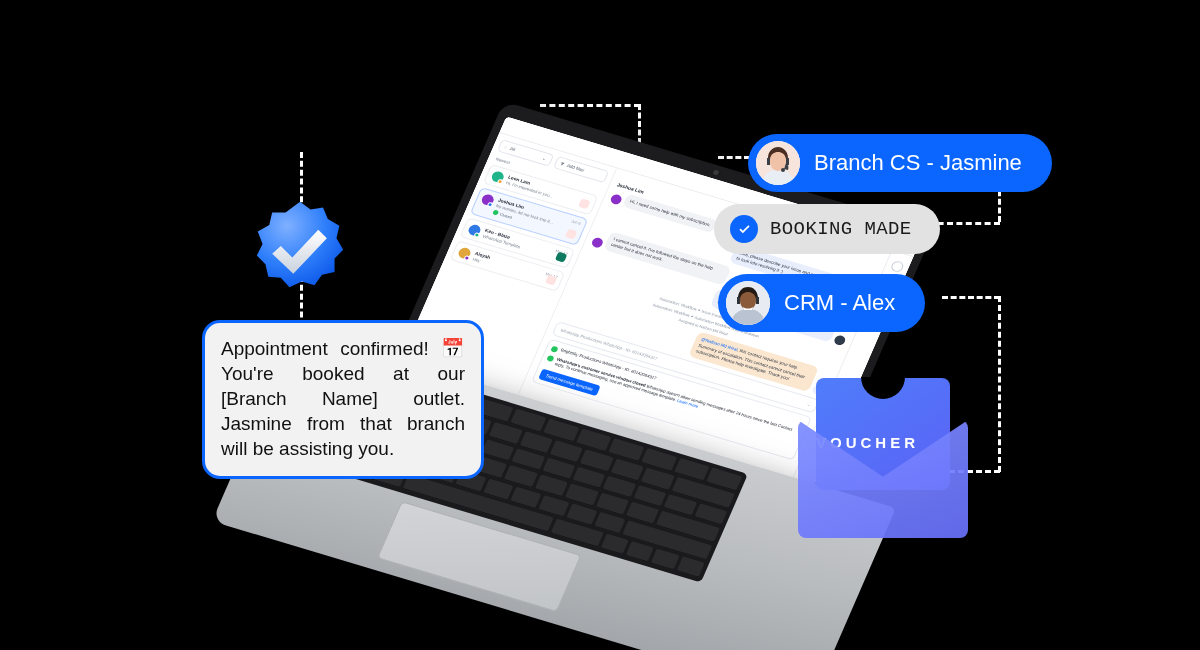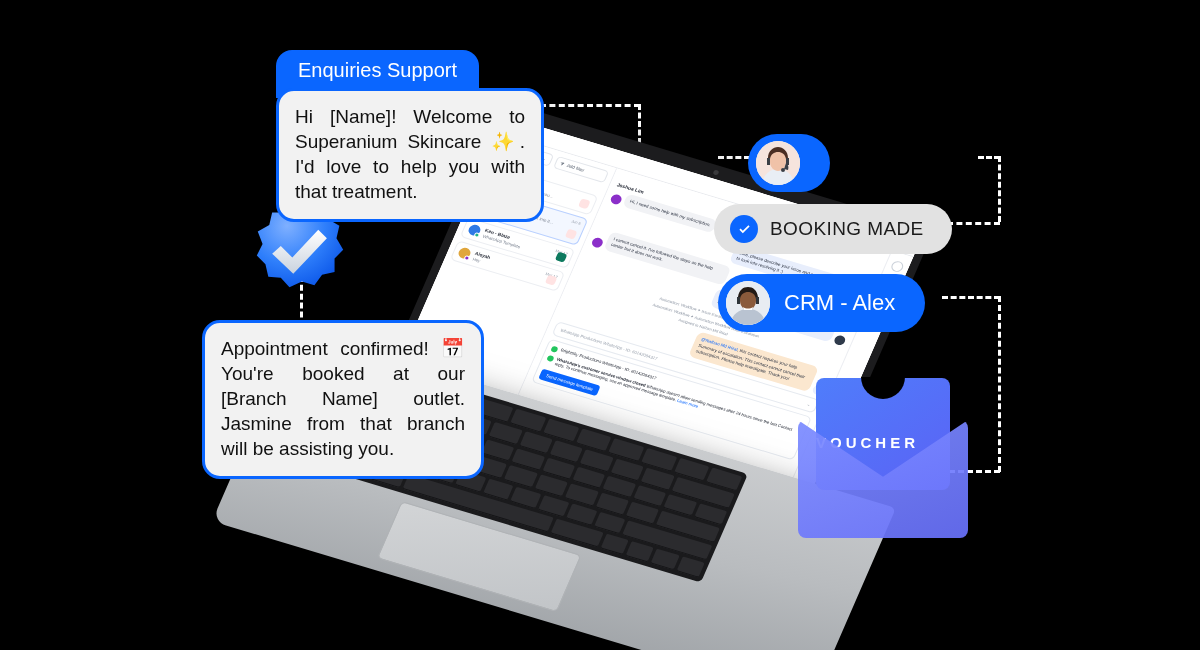--- a/index.html
+++ b/index.html
@@ -506,46 +506,43 @@
   </div>
 
   <div class="voucher" style="left:798px; top:378px;">
     <div class="vo-card">
       <div class="vo-notch"></div>
       <div class="vo-label">VOUCHER</div>
     </div>
     <div class="vo-front"></div>
   </div>
 
-  <div class="callout" style="left:276px; top:50px; width:268px;">
-    <div class="callout-tab">Enquiries Support</div>
-    <div class="callout-body">Hi [Name]! Welcome to Superanium Skincare ✨. I'd love to help you with that treatment.</div>
-  </div>
 
   <div class="callout" style="left:202px; top:330px; width:282px;">
     <div class="callout-body">Appointment confirmed! 📅 You're booked at our [Branch Name] outlet. Jasmine from that branch will be assisting you.</div>
   </div>
 
 
   <div class="pill pill-blue" style="left:748px; top:134px;">
     <span class="avatar">
       <svg viewBox="0 0 44 44">
         <rect width="44" height="44" fill="#f6e4dd"></rect>
         <path d="M6 44c1-11 8-16 16-16s15 5 16 16z" fill="#e9eef5"></path>
         <path d="M14 18c0-6 4-10 8-10s8 4 8 10v3c0 5-4 9-8 9s-8-4-8-9z" fill="#f0c2a8"></path>
         <path d="M12 17c0-7 5-11 10-11s10 4 10 11l-2 1c-1-5-4-7-8-7s-7 2-8 7z" fill="#4b2e23"></path>
         <path d="M11 17h3v7h-3zM30 17h3v7h-3z" fill="#3b3f46"></path>
         <path d="M13 20h18v2H13z" fill="#3b3f46" opacity=".0"></path>
         <path d="M30 22c2 1 3 4 2 7l-4-1z" fill="#3b3f46"></path>
         <circle cx="27" cy="29" r="2" fill="#3b3f46"></circle>
       </svg>
     </span>
-  </div>
-
-  <div class="pill pill-grey" style="left:714px; top:204px;">
+    <span class="lbl">Branch CS - Jasmine</span>
+  </div>
+
+  <div class="pill pill-grey" style="left:714px; top:204px;font-family:Liberation Mono, monospace;">
     <span class="check-badge">
       <svg viewBox="0 0 24 24">
           <path fill="#fff" d="M9.6 17.2 4.8 12.4l1.7-1.7 3.1 3.1 7.9-7.9 1.7 1.7z"></path>
         </svg>
     </span>
     <span class="lbl">BOOKING MADE</span>
   </div>
 
   <div class="pill pill-blue" style="left:718px; top:274px;">
     <span class="avatar">

